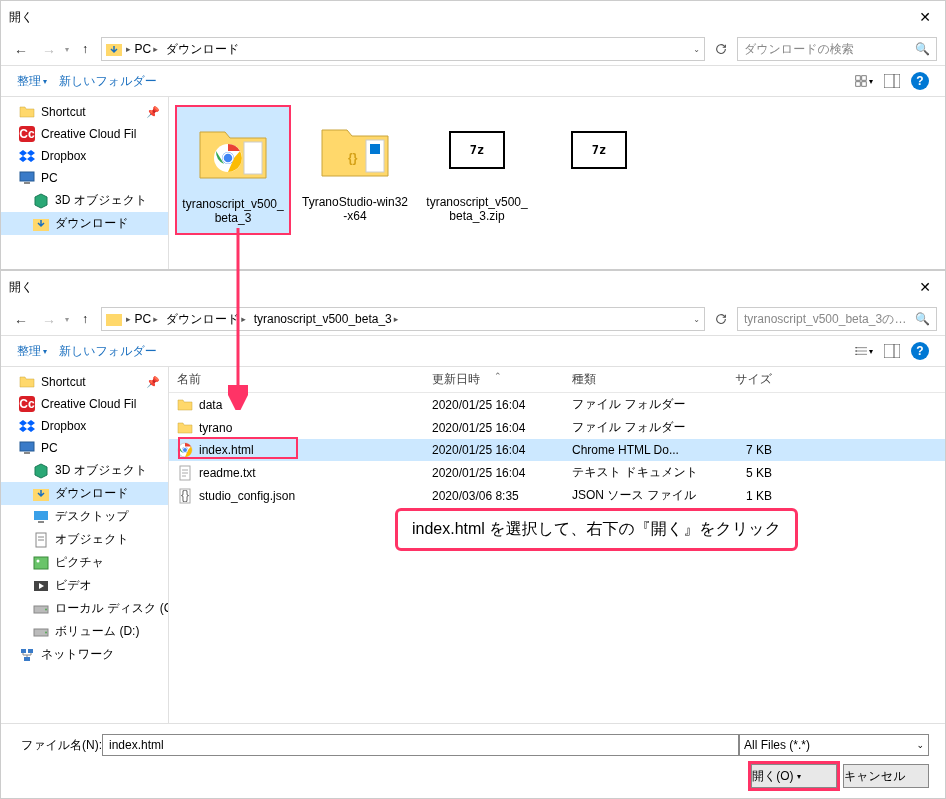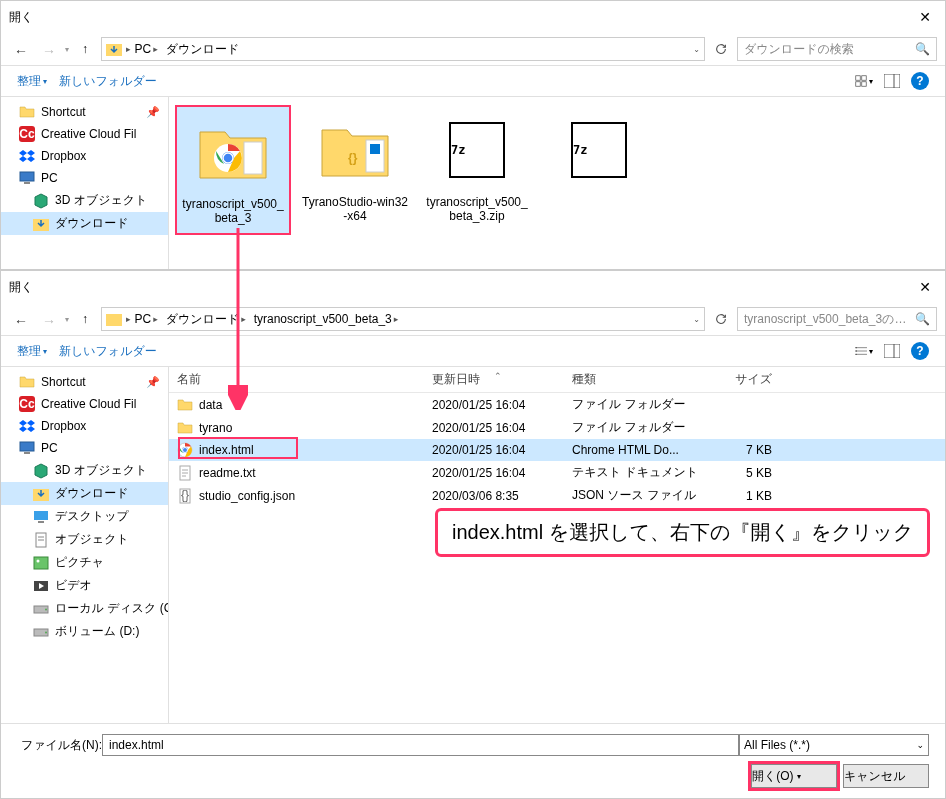--- a/index.html
+++ b/index.html
@@ -29,34 +29,34 @@
 .sb-item { display: flex; align-items: center; padding: 3px 8px 3px 18px; cursor: pointer; gap: 6px; white-space: nowrap; overflow: hidden; }
 .sb-item.indent { padding-left: 32px; }
 .sb-item.selected { background: #cde8ff; }
 .sb-icon { width: 16px; height: 16px; flex-shrink: 0; display: inline-block; }
 .icons-area { flex: 1; padding: 8px 6px; display: flex; gap: 6px; align-items: flex-start; }
 .thumb { width: 116px; height: 130px; display: flex; flex-direction: column; align-items: center; text-align: center; padding: 4px; cursor: pointer; }
 .thumb.selected { background: #cce8ff; border: 2px solid #f36; }
 .thumb-icon { width: 82px; height: 82px; display: flex; align-items: center; justify-content: center; margin-bottom: 4px; }
 .thumb-label { font-size: 12px; line-height: 14px; word-break: break-all; }
 .folder-svg { width: 70px; height: 60px; }
-.zip-svg { width: 56px; height: 56px; border: 2px solid #000; display:flex; align-items:center; justify-content:flex-start; font-weight:bold; font-size:18px; background:#fff;}
+.zip-svg { width: 56px; height: 38px; border: 2px solid #000; display:flex; align-items:center; justify-content:center; font-weight:bold; font-size:18px; background:#fff;}
 .list-area { flex: 1; display: flex; flex-direction: column; }
 .list-header { display: flex; padding: 4px 8px; border-bottom: 1px solid #e8e8e8; color: #444; }
 .col-name { flex: 0 0 255px; }
 .col-date { flex: 0 0 140px; }
 .col-type { flex: 0 0 130px; }
 .col-size { flex: 0 0 70px; text-align: right; }
 .list-body { flex: 1; overflow-y: auto; }
 .file-row { display: flex; align-items: center; padding: 3px 8px; cursor: pointer; }
 .file-row.selected { background: #cce8ff; }
 .file-icon { width: 16px; height: 16px; margin-right: 6px; flex-shrink: 0; display:inline-block; }
 .fn-col { flex: 0 0 255px; display: flex; align-items: center; }
 .annotation-arrow { position: absolute; left: 228px; top: 228px; z-index: 100; pointer-events: none; }
-.annotation-box { position: absolute; left: 395px; top: 508px; border: 3px solid #f36; border-radius: 6px; padding: 8px 14px; font-size: 20px; background: #fff; z-index: 100; margin-left: 40px; }
+.annotation-box { position: absolute; left: 395px; top: 508px; border: 3px solid #f36; border-radius: 6px; padding: 8px 14px; font-size: 16px; background: #fff; z-index: 100; }
 .file-highlight { position: absolute; border: 2px solid #f36; pointer-events: none; z-index: 50; }
 .bottom-bar { padding: 10px 16px; display: flex; flex-direction: column; gap: 8px; border-top: 1px solid #e0e0e0; }
 .file-name-row { display: flex; align-items: center; }
 .file-name-label { min-width: 85px; text-align: right; }
 .file-name-input { flex: 1; border: 1px solid #888; height: 22px; padding: 0 6px; }
 .file-type-select { width: 190px; border: 1px solid #888; height: 22px; padding: 0 4px; display: flex; align-items: center; justify-content: space-between; }
 .btn-row { display: flex; justify-content: flex-end; gap: 6px; }
 .dlg-btn { min-width: 86px; height: 24px; border: 1px solid #888; background: #e8e8e8; cursor: pointer; display:flex; align-items:center; justify-content:flex-start; }
 .dlg-btn.highlighted { outline: 3px solid #f36; }
 .pin-icon { color: #777; font-size: 11px; }
@@ -364,20 +364,29 @@
             </svg></span>
           <span>ローカル ディスク (C</span>
         </div>
         <div class="sb-item indent">
           <span class="sb-icon"><svg viewBox="0 0 16 16">
               <rect x="1" y="5" width="14" height="7" fill="#bbb" stroke="#888"></rect>
               <circle cx="13" cy="8.5" r="1" fill="#5a5"></circle>
             </svg></span>
           <span>ボリューム (D:)</span>
         </div>
+        <div class="sb-item">
+          <span class="sb-icon"><svg viewBox="0 0 16 16">
+              <rect x="2" y="2" width="5" height="4" fill="#3a7bc8"></rect>
+              <rect x="9" y="2" width="5" height="4" fill="#3a7bc8"></rect>
+              <rect x="5" y="10" width="6" height="4" fill="#3a7bc8"></rect>
+              <path d="M4 6v2h8V6M8 8v2" stroke="#888" fill="none"></path>
+            </svg></span>
+          <span>ネットワーク</span>
+        </div>
       </div>
     <div class="list-area">
       <div class="list-header" style="position:relative">
         <span class="col-name">名前</span>
         <span class="sort-arrow">⌃</span>
         <span class="col-date">更新日時</span>
         <span class="col-type">種類</span>
         <span class="col-size">サイズ</span>
       </div>
       <div class="list-body" id="filelist">

